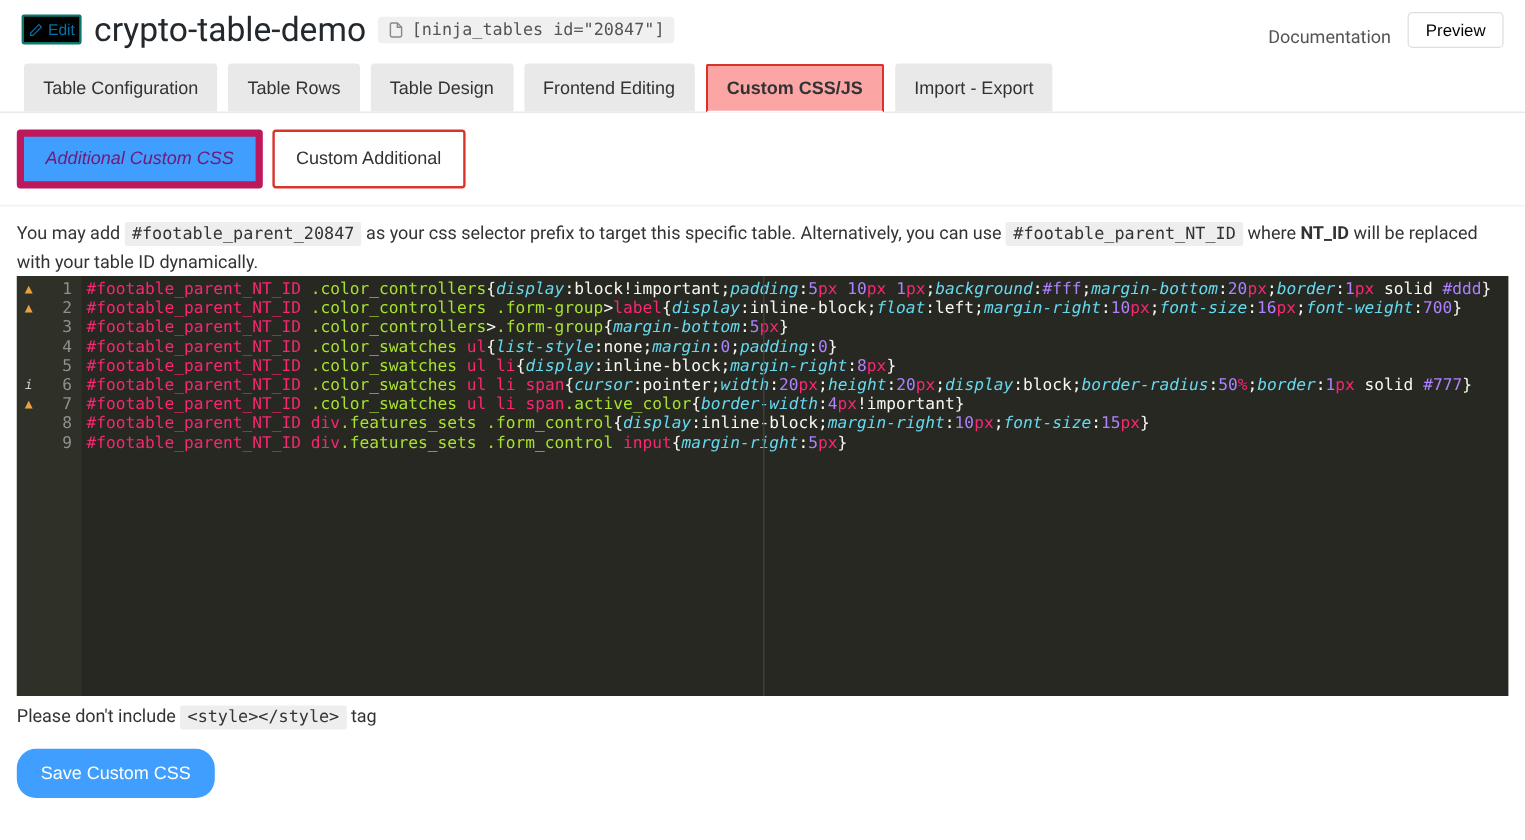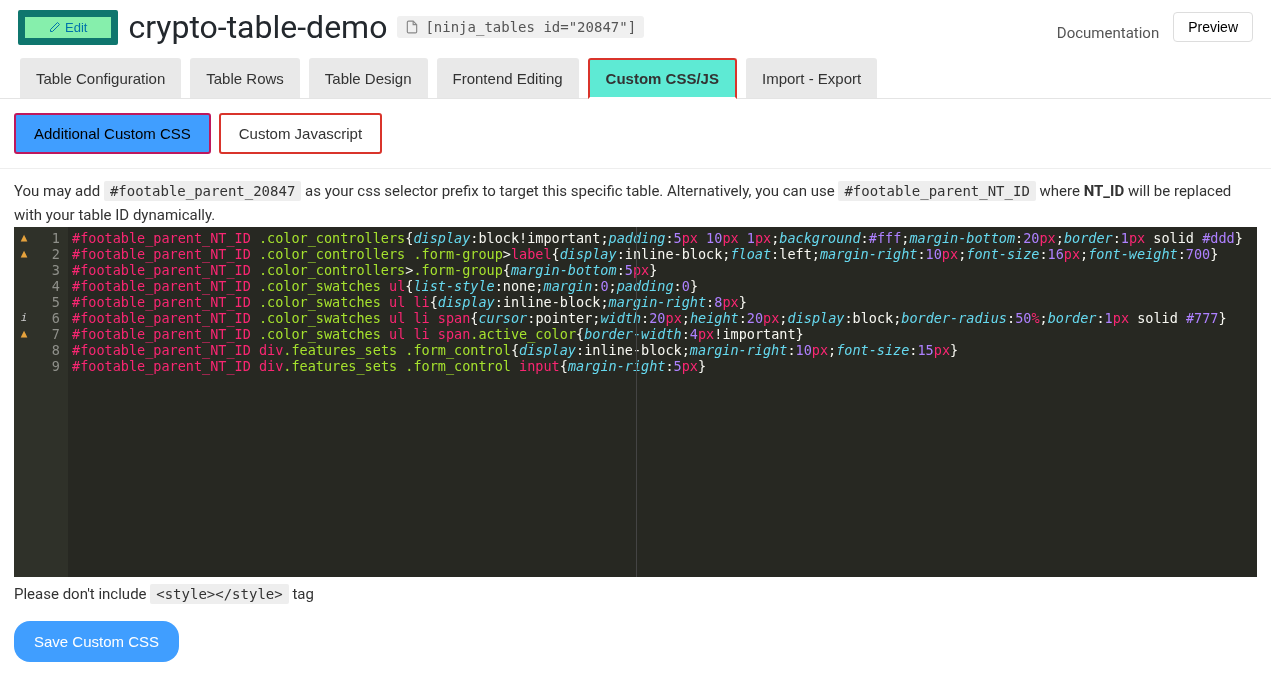--- a/index.html
+++ b/index.html
@@ -1,33 +1,33 @@
 <!DOCTYPE html>
 <html><head>
 <meta charset="utf-8">
 <style>
 * { box-sizing: border-box; margin: 0; padding: 0; }
 body { font-family: -apple-system, BlinkMacSystemFont, "Segoe UI", Roboto, sans-serif; background: #fff; color: #333; font-size: 14px; }
 .topbar { display: flex; align-items: center; padding: 8px 18px 12px; gap: 10px; }
-.edit-btn { border: 7px solid #0f766e; background: #86efac; padding: 3px 24px; border-radius: 2px; color: #0073aa; font-size: 13px; cursor: pointer; display: inline-flex; align-items: center; gap: 4px; }
+.edit-btn { border: 2px solid #0f766e; background: #000000; padding: 3px 4px; border-radius: 2px; color: #0073aa; font-size: 13px; cursor: pointer; display: inline-flex; align-items: center; gap: 4px; }
 .edit-btn svg { width: 12px; height: 12px; }
-.title { font-size: 32px; font-weight: 400; color: #23282d; }
+.title { font-size: 28px; font-weight: 400; color: #23282d; }
 .shortcode-box { background: #f0f0f0; padding: 3px 8px; border-radius: 3px; font-family: Menlo, Monaco, monospace; font-size: 14px; display: inline-flex; align-items: center; gap: 6px; color: #555; }
 .shortcode-box svg { width: 14px; height: 14px; }
 .top-right { margin-left: auto; display: flex; align-items: flex-end; gap: 14px; }
 .doc-link { color: #555; text-decoration: none; font-size: 15px; }
 .preview-btn { border: 1px solid #ddd; background: #fff; padding: 6px 14px; border-radius: 4px; font-size: 14px; cursor: pointer; }
 
 .tabs { display: flex; gap: 9px; padding: 0 20px; border-bottom: 1px solid #e4e4e4; }
 .tab { background: #e9e9e9; color: #333; padding: 10px 16px; border: none; font-size: 15px; cursor: pointer; border-radius: 3px 3px 0 0; }
-.tab.active { background: #5eead4; font-weight: 700; border: 2px solid #d9342b; border-bottom: 2px solid #fff; margin-bottom: -1px; position: relative; }
+.tab.active { background: #fca5a5; font-weight: 700; border: 2px solid #d9342b; border-bottom: 2px solid #fff; margin-bottom: -1px; position: relative; }
 
 .subtabs { display: flex; gap: 8px; padding: 14px 14px 14px; border-bottom: 1px solid #eee; }
 .subtab { padding: 10px 18px; font-size: 15px; cursor: pointer; border-radius: 3px; }
-.subtab.active { background: #409eff; color: #000000; border: 2px solid #be185d; }
+.subtab.active { background: #409eff; color: #701a75; border: 6px solid #be185d; font-style: italic; }
 .subtab.inactive { background: #fff; color: #333; border: 2px solid #d9342b; }
 
 .content { padding: 10px 14px 24px; }
 .info-text { font-size: 15px; color: #333; line-height: 1.6; }
 .info-text code { background: #eee; padding: 2px 6px; font-family: Menlo, Monaco, monospace; font-size: 14px; border-radius: 2px; }
 .info-text b { font-weight: 700; }
 
 .editor { background: #272822; border-radius: 0; font-family: Menlo, Monaco, Consolas, monospace; font-size: 13.5px; line-height: 16px; position: relative; overflow: hidden; height: 350px; }
 .gutter { position: absolute; left: 0; top: 0; bottom: 0; width: 54px; background: #2f3129; color: #8f908a; text-align: right; padding: 3px 8px 3px 4px; }
 .gutter .row { height: 16px; display: flex; justify-content: space-between; align-items: center; }
@@ -80,21 +80,21 @@
     <button class="tab">Table Configuration</button>
     <button class="tab">Table Rows</button>
     <button class="tab">Table Design</button>
     <button class="tab">Frontend Editing</button>
     <button class="tab active">Custom CSS/JS</button>
     <button class="tab">Import - Export</button>
   </div>
 
 <div class="subtabs" id="sub-tabs">
     <button class="subtab active">Additional Custom CSS</button>
-    <button class="subtab inactive">Custom Javascript</button>
+    <button class="subtab inactive">Custom Additional</button>
   </div>
 
 <div class="content">
   <p class="info-text">
     <span>You may add </span>
     <code>#footable_parent_20847</code>
     <span> as your css selector prefix to target this specific table. Alternatively, you can use </span>
     <code>#footable_parent_NT_ID</code>
     <span> where </span>
     <b>NT_ID</b>

